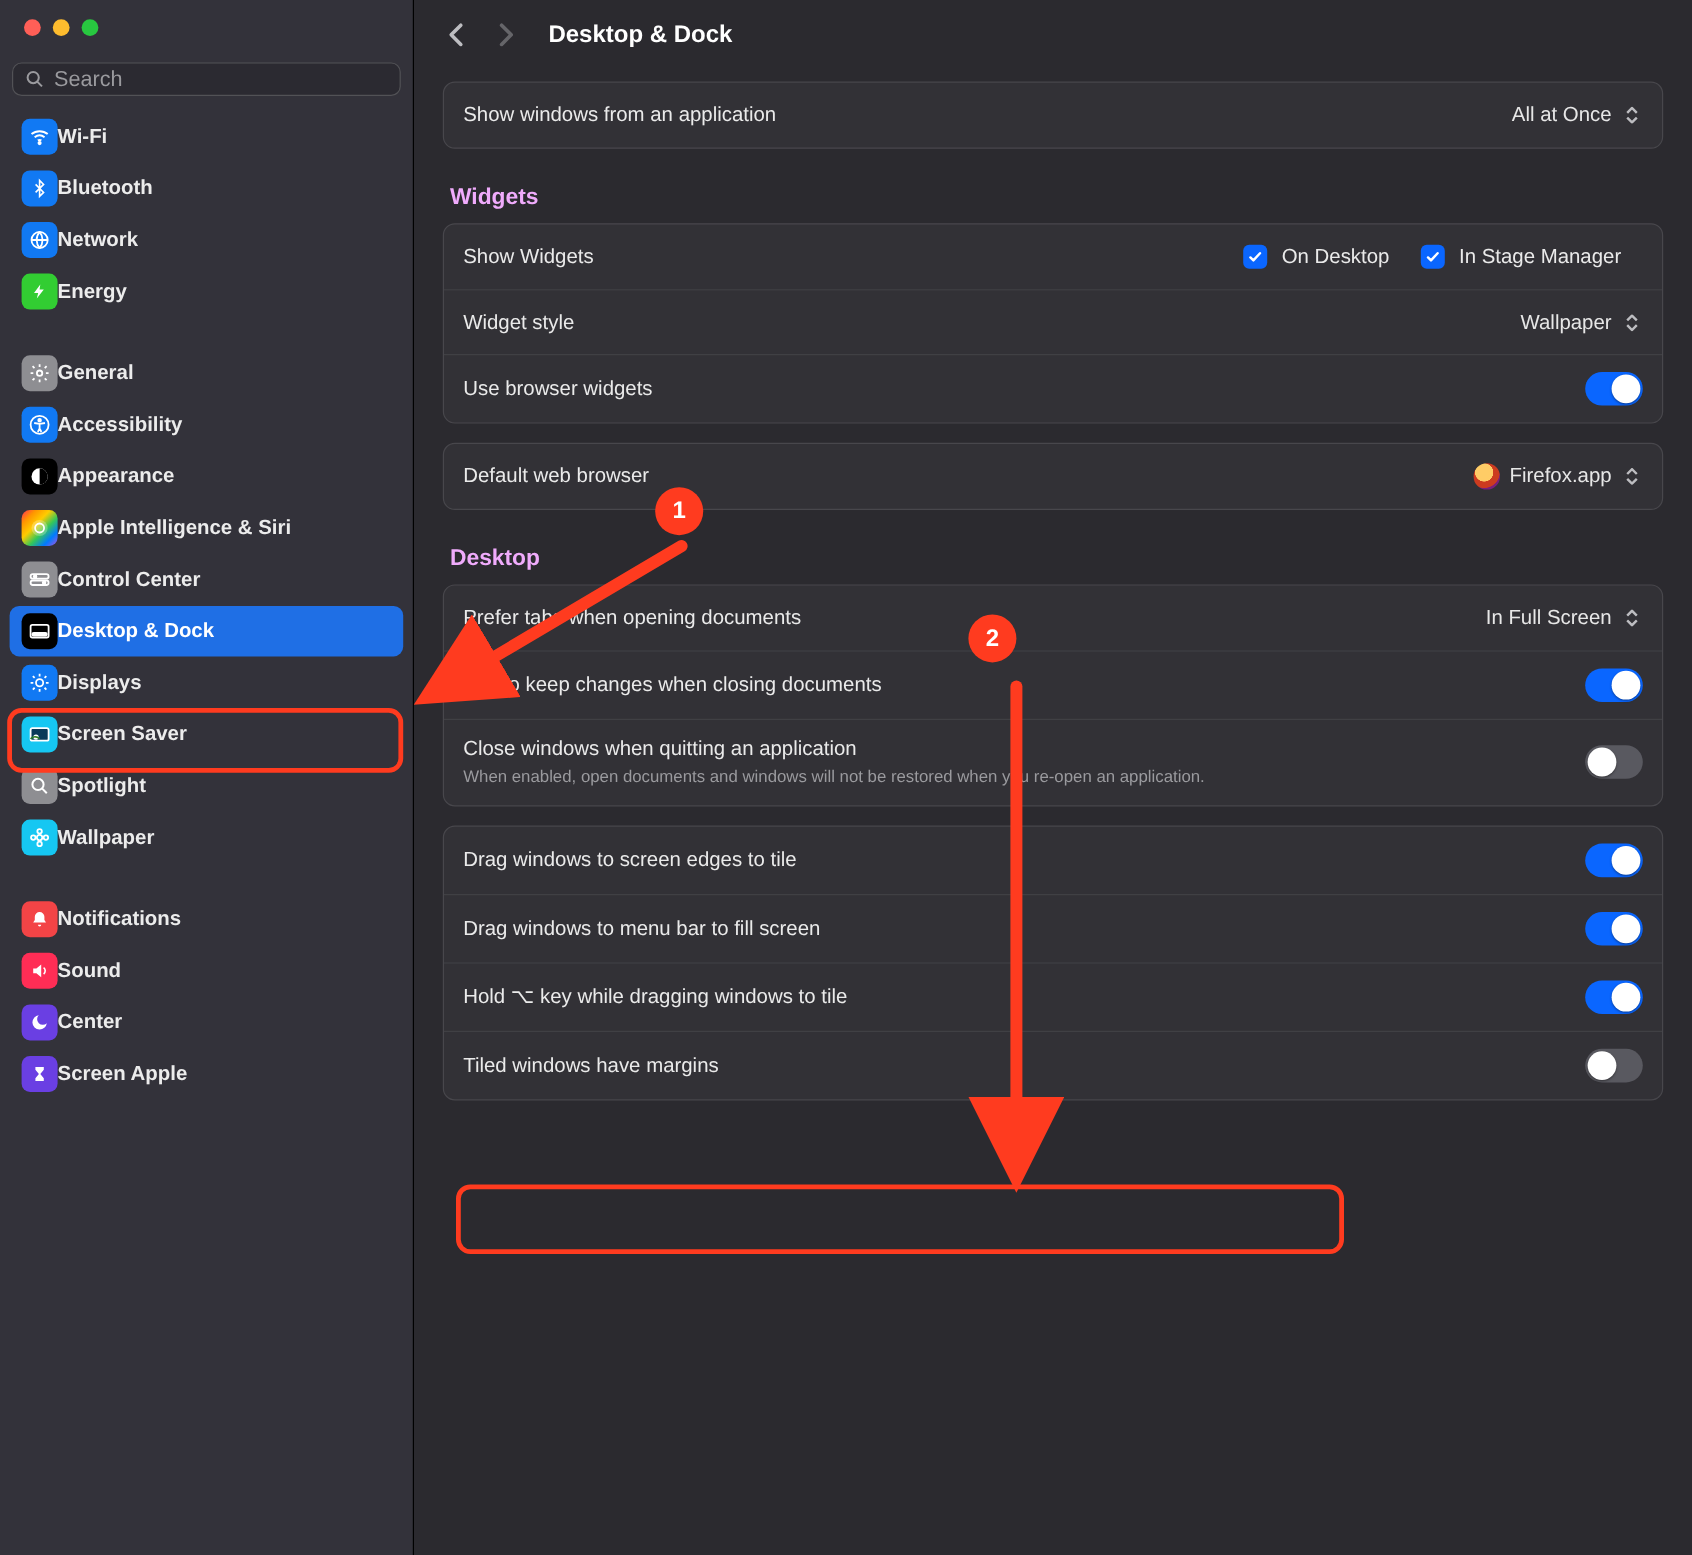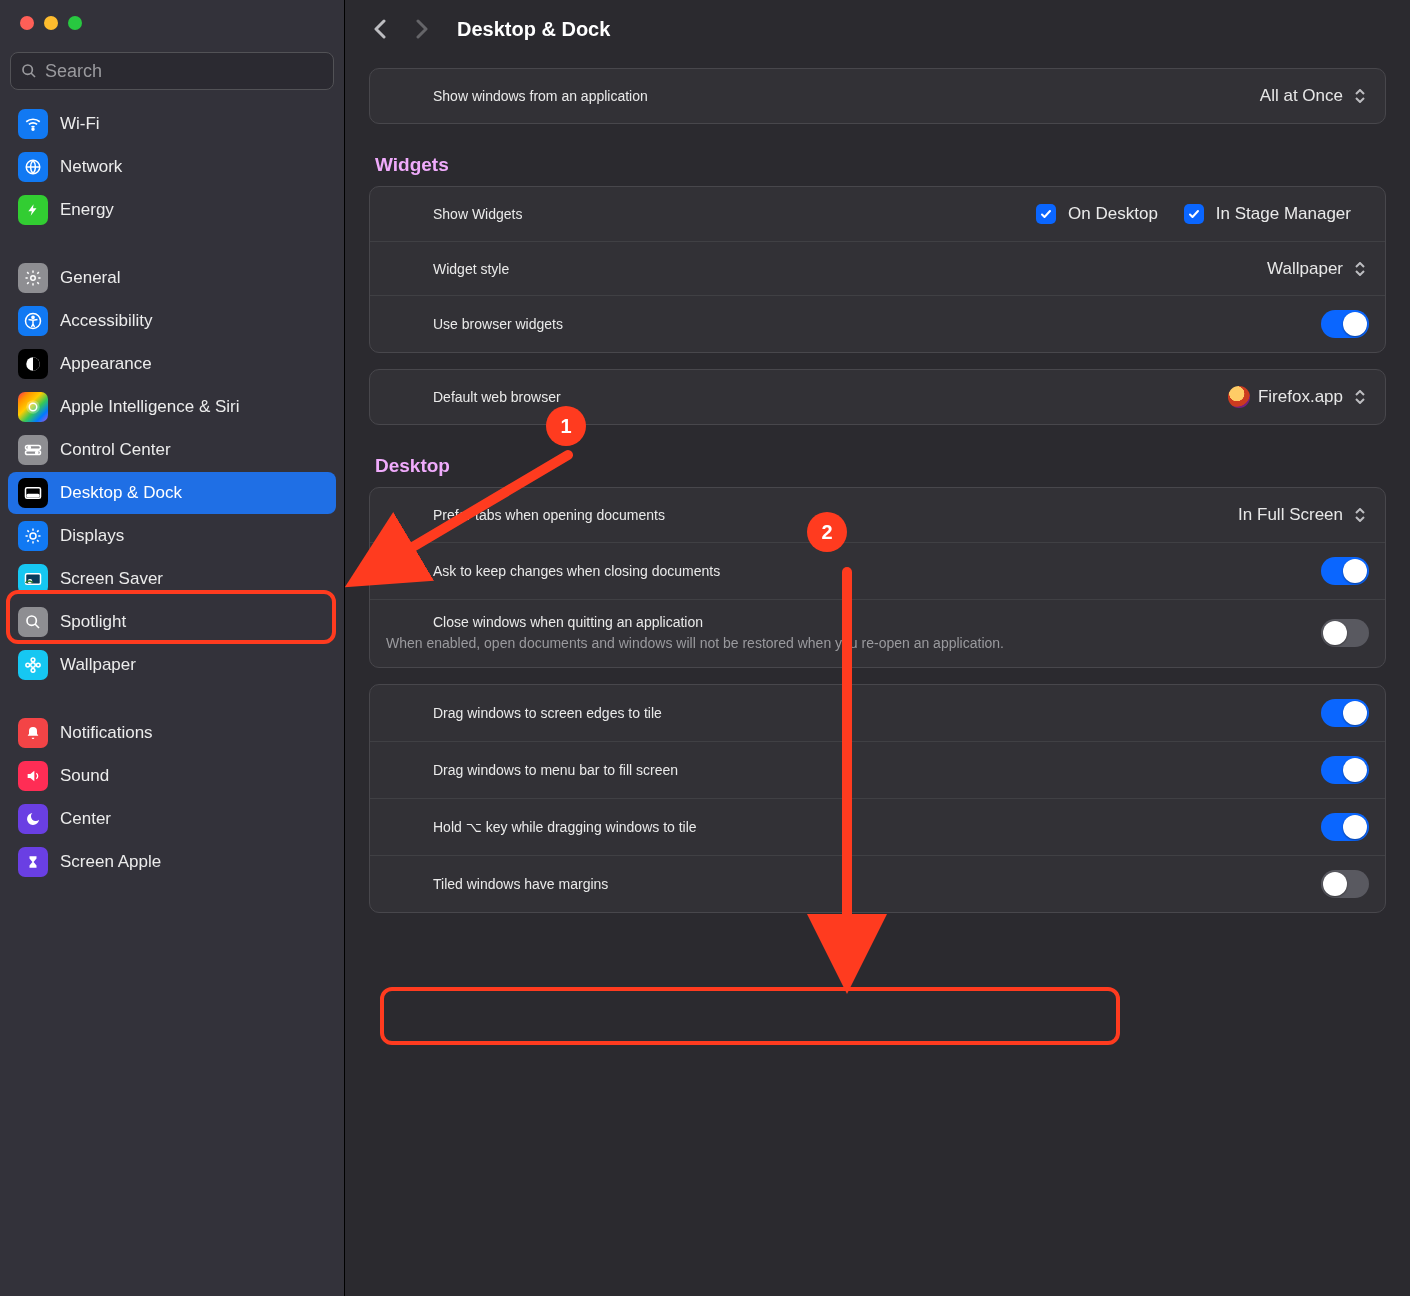--- a/index.html
+++ b/index.html
@@ -41,46 +41,46 @@
   .tl-min   { background: #febc2e; }
   .tl-max   { background: #28c840; }
   .search-wrap {
     padding: 0 10px 12px 10px;
   }
   .search {
     display: flex; align-items: center;
     background: #2b2a31;
     border: 1px solid #525256;
     border-radius: 8px;
-    height: 38px;
+    height: 28px;
     padding: 0 10px;
     color: #9a9a9e;
     font-size: 18px;
     justify-content: flex-end;
   }
   .search svg { margin-right: 8px; flex: 0 0 auto; }
   .search input {
     background: transparent; border: 0; outline: 0;
     color: #e8e8e8; font-size: 18px; width: 100%;
   }
   .search input::placeholder { color: #9a9a9e; }
   .side-scroll {
     flex: 1; overflow-y: auto;
     padding: 0 8px;
   }
   .section-gap { height: 24px; }
   .side-item {
     display: flex; align-items: center;
-    gap: 12px;
     padding: 6px 10px;
     border-radius: 8px;
     font-size: 17px;
     color: #ececec;
     cursor: default;
     margin: 1px 0;
+    font-weight: bold;
   }
   .side-item.active {
     background: #1f6fe5;
     color: #fff;
   }
   .side-icon {
     width: 30px; height: 30px;
     border-radius: 7px;
     display: flex; align-items: center; justify-content: center;
     flex: 0 0 30px;
@@ -135,23 +135,22 @@
     overflow: hidden;
   }
   .row {
     display: flex; align-items: center;
     padding: 14px 16px;
     border-top: 1px solid #404044;
     min-height: 54px;
   }
   .row:first-child { border-top: 0; }
   .row-label {
-    font-size: 14px; color: #eaeaea;
+    font-size: 17px; color: #eaeaea;
     flex: 1;
-    margin-left: 47px;
   }
   .row-sub {
     font-size: 14px; color: #9a9a9e;
     margin-top: 4px;
     line-height: 1.35;
   }
   .row-col { display: flex; flex-direction: column; flex: 1; }
   .row-right {
     display: flex; align-items: center; gap: 8px;
   }
@@ -240,20 +239,28 @@
               <path d="M3 9a14 14 0 0 1 18 0"></path>
               <path d="M6.5 12.5a9 9 0 0 1 11 0"></path>
               <path d="M10 16a4 4 0 0 1 4 0"></path>
               <circle cx="12" cy="19" r="1.2" fill="white"></circle>
             </svg>
           </div>
           <span>Wi-Fi</span>
         </div>
         <div class="side-item">
           <div class="side-icon bg-blue">
+            <svg width="16" height="18" viewBox="0 0 24 24" fill="none" stroke="white" stroke-width="2">
+              <path d="M7 7l10 10-5 5V2l5 5L7 17"></path>
+            </svg>
+          </div>
+          <span>Bluetooth</span>
+        </div>
+        <div class="side-item">
+          <div class="side-icon bg-blue">
             <svg width="18" height="18" viewBox="0 0 24 24" fill="none" stroke="white" stroke-width="2">
               <circle cx="12" cy="12" r="9"></circle>
               <path d="M3 12h18M12 3a14 14 0 0 1 0 18M12 3a14 14 0 0 0 0 18"></path>
             </svg>
           </div>
           <span>Network</span>
         </div>
         <div class="side-item">
           <div class="side-icon bg-green">
             <svg width="14" height="18" viewBox="0 0 24 24" fill="white">

